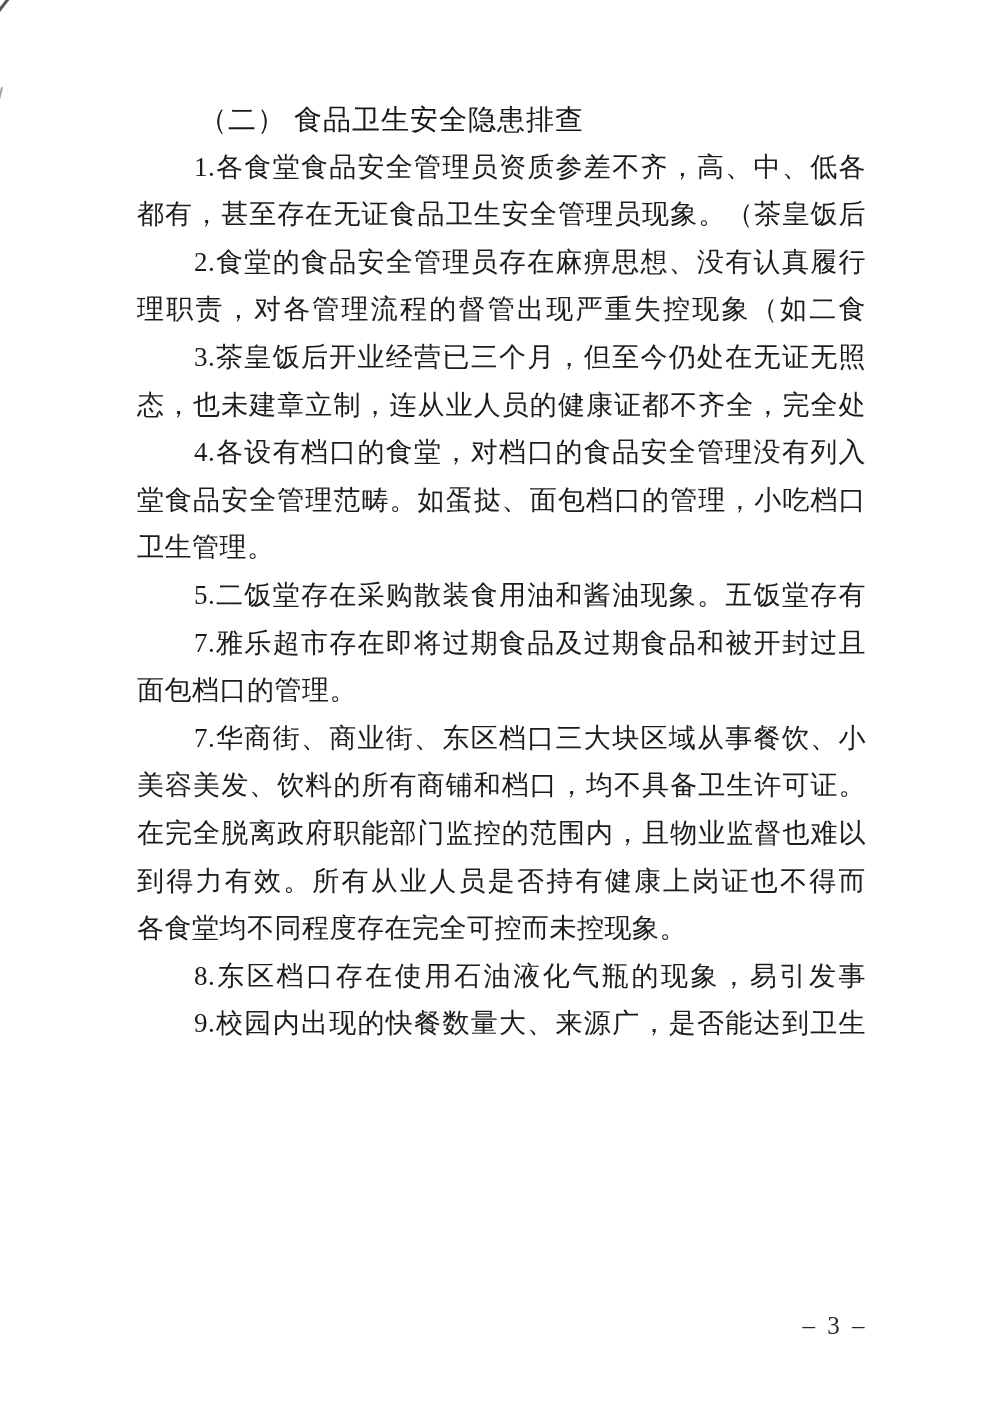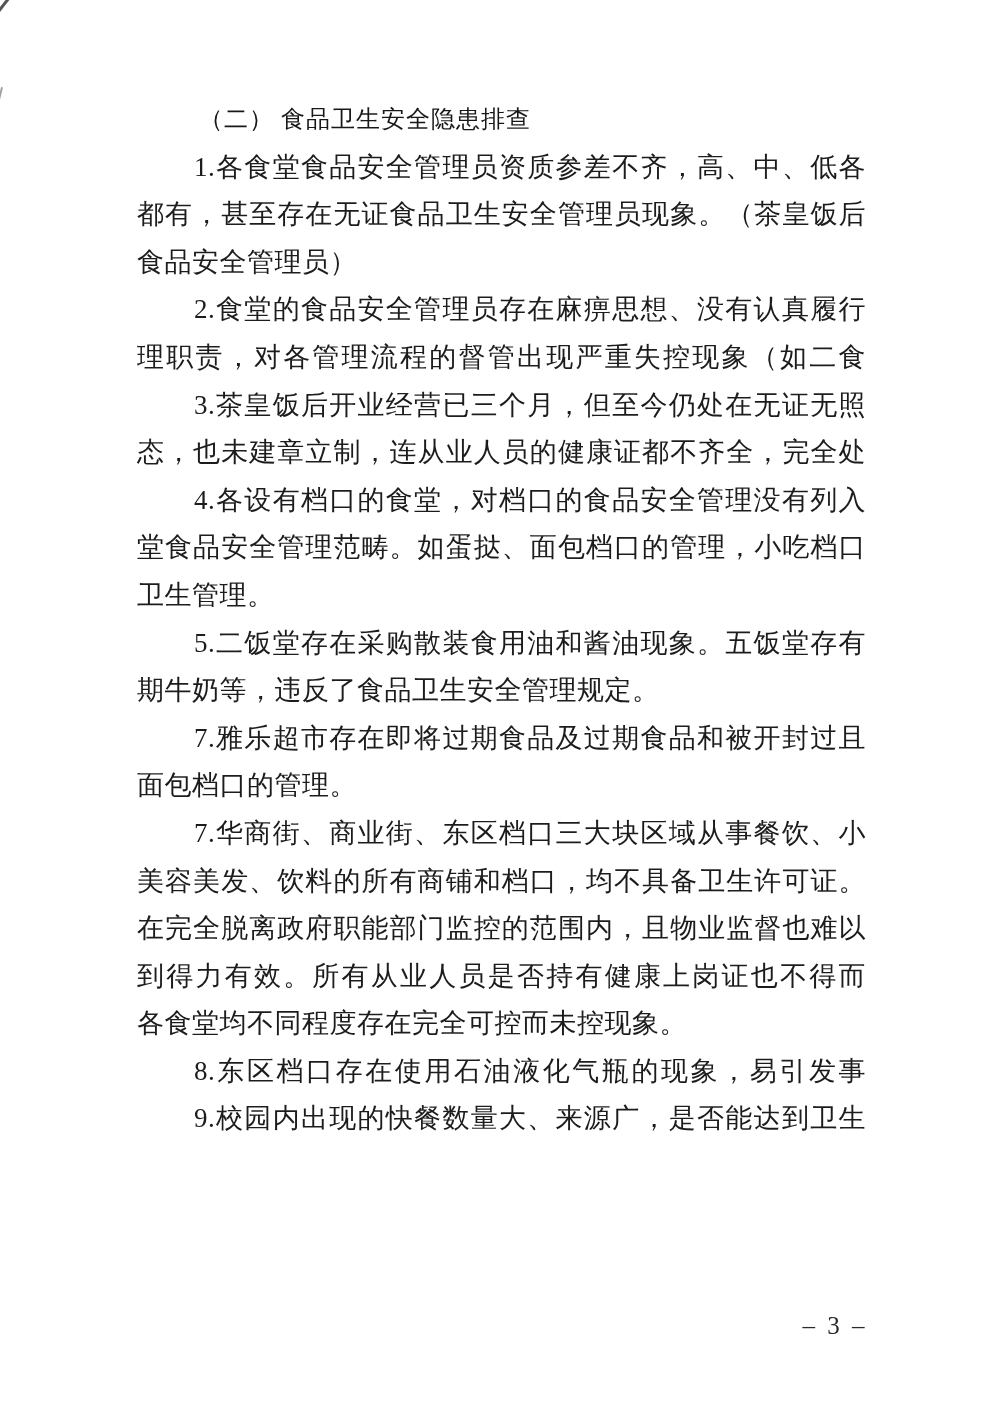--- a/index.html
+++ b/index.html
@@ -35,21 +35,21 @@
     text-align: justify;
     text-align-last: justify;
     overflow: hidden;
   }
   .line.indent {
     text-indent: 57px;
   }
   .heading-line {
     height: 47.6px;
     line-height: 47.6px;
-    font-size: 24px;
+    font-size: 28px;
     text-indent: 62px;
     white-space: nowrap;
     letter-spacing: 1px;
     color: #171717;
   }
   .page-number {
     position: absolute;
     left: 793px;
     top: 1312px;
     width: 84px;
@@ -86,30 +86,28 @@
   <div class="artifact a1"></div>
   <div class="artifact a2"></div>
 
   <div class="doc-body">
     <div class="heading-line">（二） 食品卫生安全隐患排查</div>
 
     <div>
 
     <div class="line indent justify">1.各食堂食品安全管理员资质参差不齐，高、中、低各档</div>
         <div class="line justify">都有，甚至存在无证食品卫生安全管理员现象。（茶皇饭后无</div>
-        <div class="line">食品安全管理员）</div>
         <div class="line indent justify">2.食堂的食品安全管理员存在麻痹思想、没有认真履行管</div>
         <div class="line justify">理职责，对各管理流程的督管出现严重失控现象（如二食堂），</div>
         <div class="line indent justify">3.茶皇饭后开业经营已三个月，但至今仍处在无证无照状</div>
         <div class="line justify">态，也未建章立制，连从业人员的健康证都不齐全，完全处在</div>
         <div class="line indent justify">4.各设有档口的食堂，对档口的食品安全管理没有列入食</div>
         <div class="line justify">堂食品安全管理范畴。如蛋挞、面包档口的管理，小吃档口的</div>
         <div class="line">卫生管理。</div>
         <div class="line indent justify">5.二饭堂存在采购散装食用油和酱油现象。五饭堂存有过</div>
-        <div class="line">期牛奶等，违反了食品卫生安全管理规定。</div>
         <div class="line indent justify">7.雅乐超市存在即将过期食品及过期食品和被开封过且</div>
         <div class="line">面包档口的管理。</div>
         <div class="line indent justify">7.华商街、商业街、东区档口三大块区域从事餐饮、小吃、</div>
         <div class="line justify">美容美发、饮料的所有商铺和档口，均不具备卫生许可证。处</div>
         <div class="line justify">在完全脱离政府职能部门监控的范围内，且物业监督也难以做</div>
         <div class="line justify">到得力有效。所有从业人员是否持有健康上岗证也不得而知，</div>
         <div class="line">各食堂均不同程度存在完全可控而未控现象。</div>
         <div class="line indent justify">8.东区档口存在使用石油液化气瓶的现象，易引发事故。</div>
         <div class="line indent justify">9.校园内出现的快餐数量大、来源广，是否能达到卫生许</div>
       </div>

